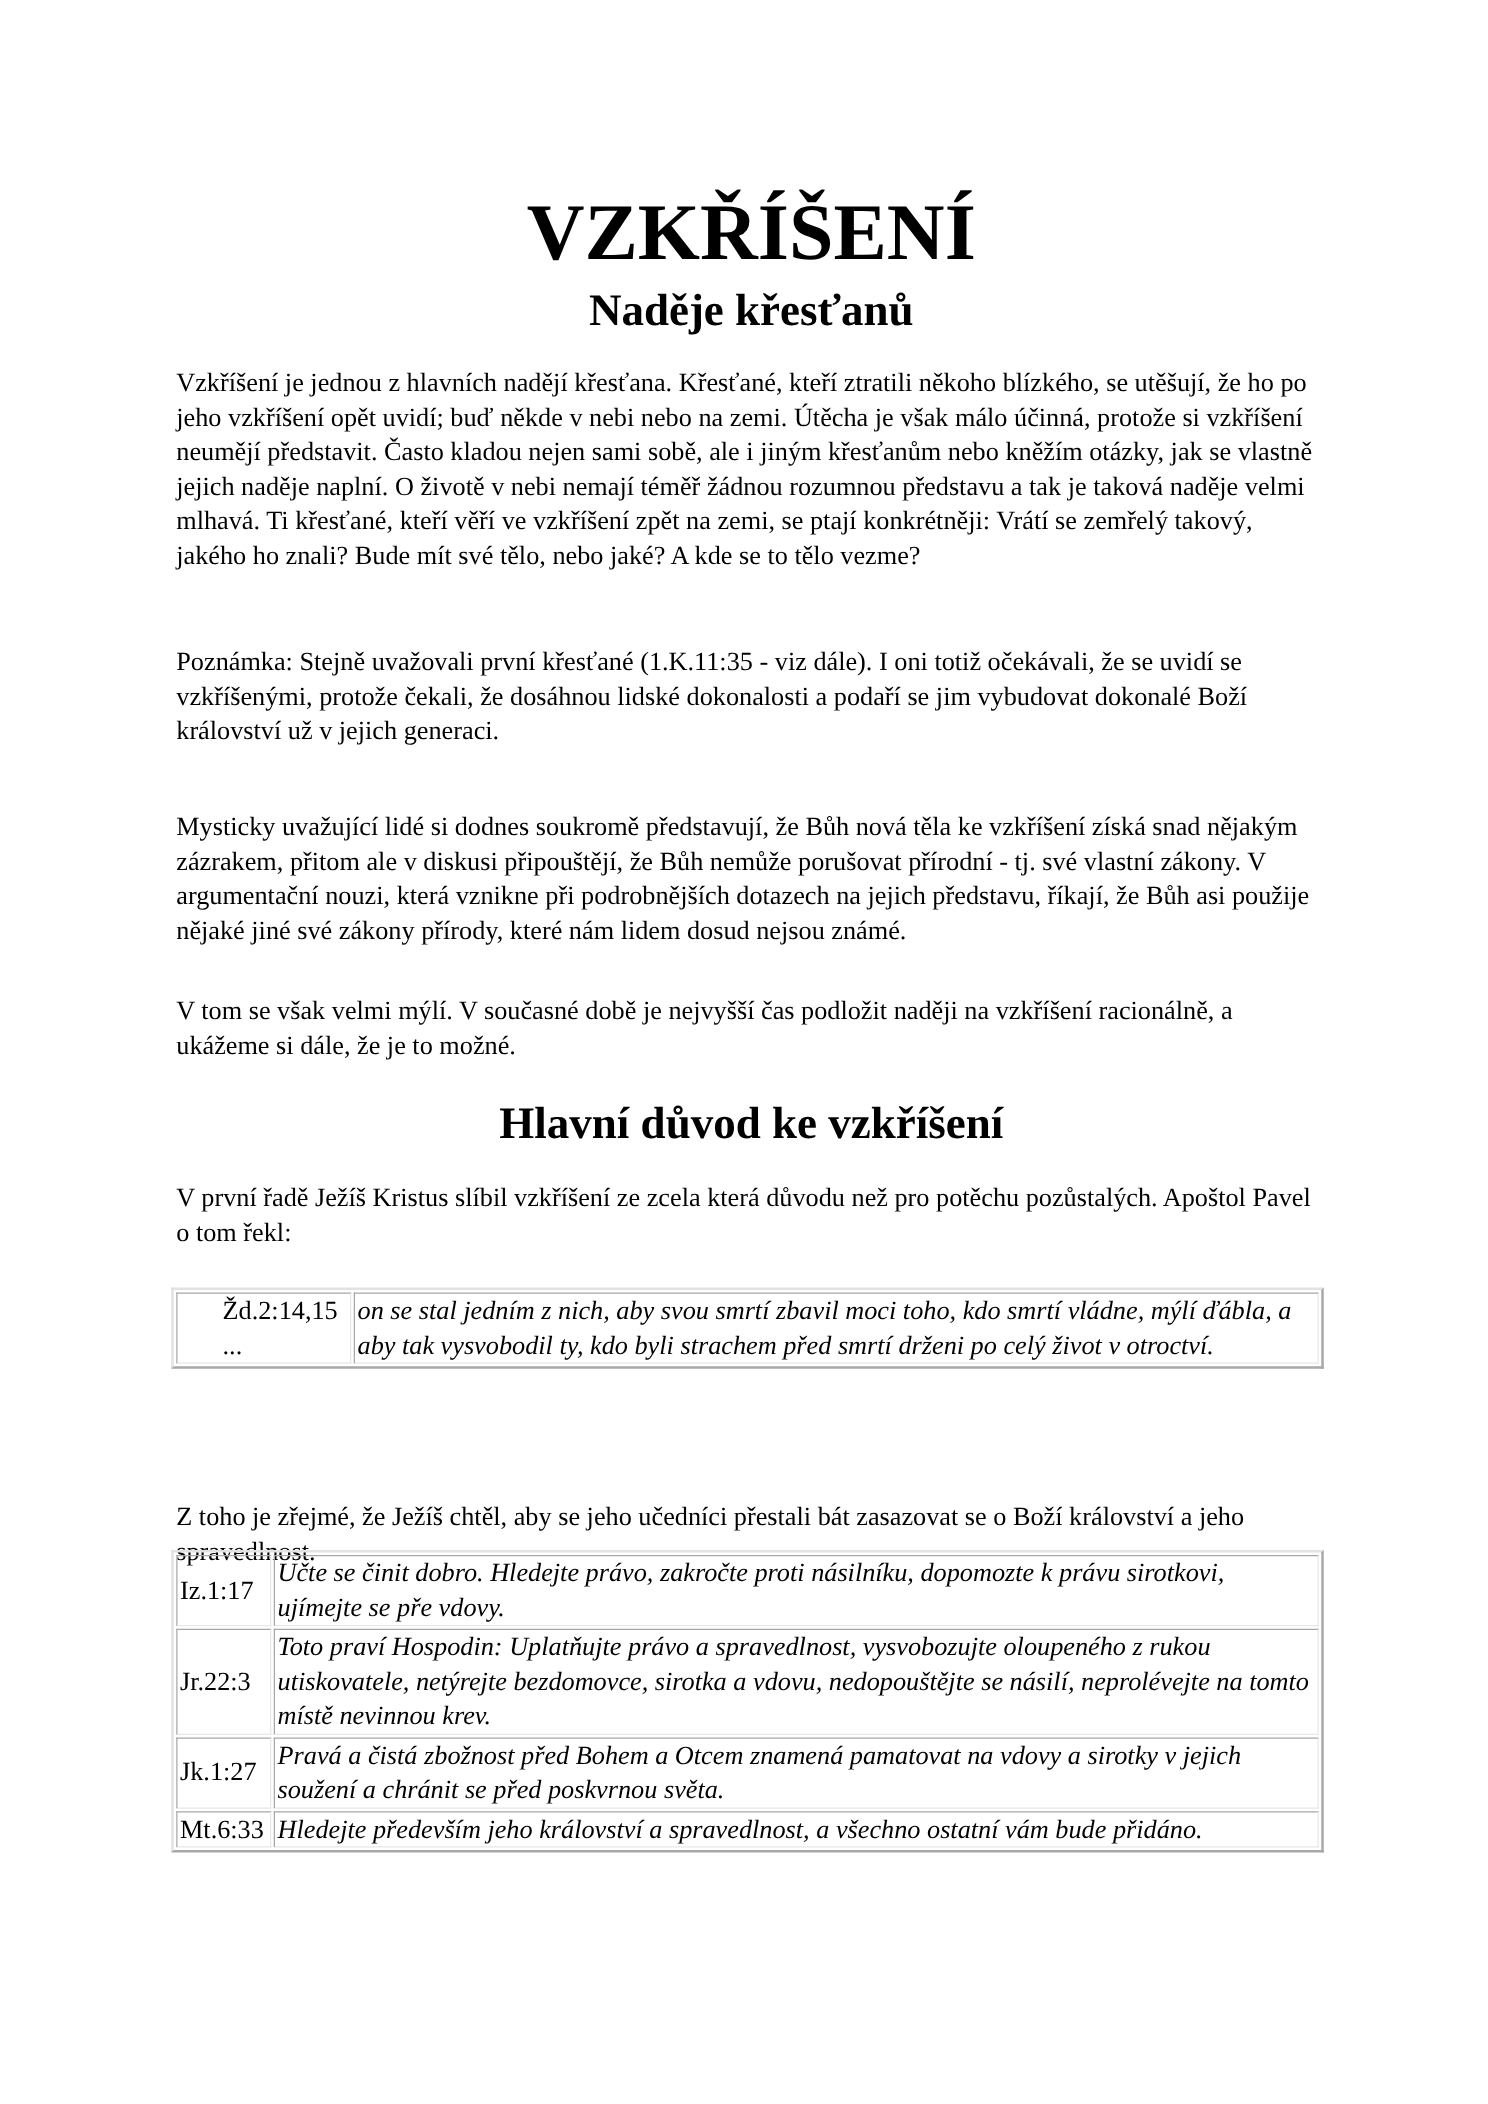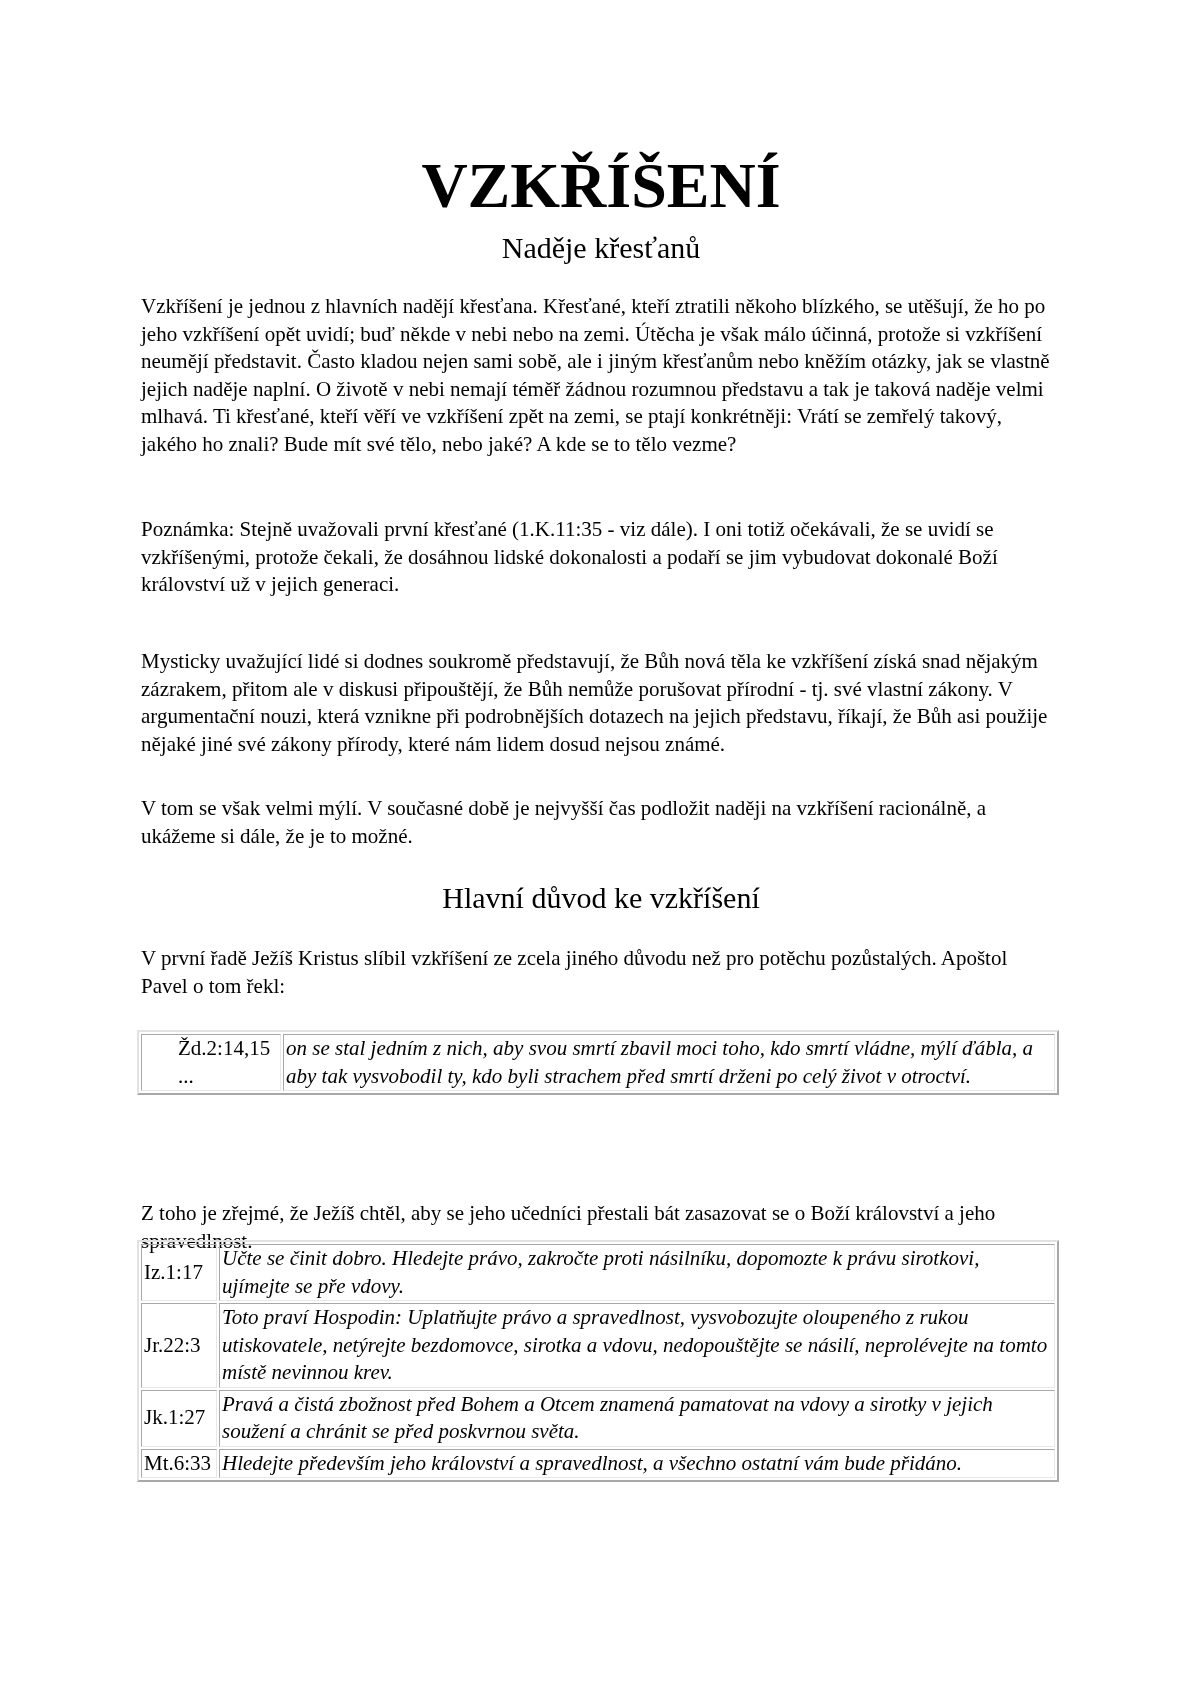--- a/index.html
+++ b/index.html
@@ -1,19 +1,19 @@
 <!DOCTYPE html>
 <html><head>
 <meta charset="utf-8">
 <style>
   html, body { margin: 0; padding: 0; background: #ffffff; }
   body { width: 1190px; height: 1683px; position: relative; overflow: hidden; color: #000; font-family: "Liberation Serif", "DejaVu Serif", serif; }
   .page { position: absolute; left: 141px; top: 0; width: 920px; }
   h1 { margin: 0; position: absolute; top: 156px; left: 0; width: 920px; text-align: center; font-size: 64px; font-weight: bold; line-height: 60px; letter-spacing: 0px; }
-  h2 { margin: 0; text-align: center; font-weight: normal; font-size: 30px; line-height: 40px; position: absolute; left: 0; width: 920px; }
+  h2 { margin: 0; text-align: center; font-weight: bold; font-size: 36px; line-height: 40px; position: absolute; left: 0; width: 920px; }
   h2.sub1 { top: 228px; }
   h2.sub2 { top: 878px; }
   p { margin: 0; font-size: 21px; line-height: 27.5px; position: absolute; left: 0; width: 910px; }
   .p1 { top: 293px; }
   .p2 { top: 516px; }
   .p3 { top: 648px; }
   .p4 { top: 795px; }
   .p5 { top: 945px; }
   .p6 { top: 1158px; margin-top: 42px; }
   table.verses { border-collapse: separate; border-spacing: 2px; border: 2px solid #a8a8a8; border-top-color: #e2e2e2; border-left-color: #e2e2e2; position: absolute; left: -4px; }
@@ -31,21 +31,21 @@
 <div class="page">
   <h1>VZKŘÍŠENÍ</h1>
 
   <h2 class="sub1">Naděje křesťanů</h2>
   <p class="p1">Vzkříšení je jednou z hlavních nadějí křesťana. Křesťané, kteří ztratili někoho blízkého, se utěšují, že ho po jeho vzkříšení opět uvidí; buď někde v nebi nebo na zemi. Útěcha je však málo účinná, protože si vzkříšení neumějí představit. Často kladou nejen sami sobě, ale i jiným křesťanům nebo kněžím otázky, jak se vlastně jejich naděje naplní. O životě v nebi nemají téměř žádnou rozumnou představu a tak je taková naděje velmi mlhavá. Ti křesťané, kteří věří ve vzkříšení zpět na zemi, se ptají konkrétněji: Vrátí se zemřelý takový, jakého ho znali? Bude mít své tělo, nebo jaké? A kde se to tělo vezme?</p>
   <p class="p2">Poznámka: Stejně uvažovali první křesťané (1.K.11:35 - viz dále). I oni totiž očekávali, že se uvidí se vzkříšenými, protože čekali, že dosáhnou lidské dokonalosti a podaří se jim vybudovat dokonalé Boží království už v jejich generaci.</p>
   <p class="p3">Mysticky uvažující lidé si dodnes soukromě představují, že Bůh nová těla ke vzkříšení získá snad nějakým zázrakem, přitom ale v diskusi připouštějí, že Bůh nemůže porušovat přírodní - tj. své vlastní zákony. V argumentační nouzi, která vznikne při podrobnějších dotazech na jejich představu, říkají, že Bůh asi použije nějaké jiné své zákony přírody, které nám lidem dosud nejsou známé.</p>
   <p class="p4">V tom se však velmi mýlí. V současné době je nejvyšší čas podložit naději na vzkříšení racionálně, a ukážeme si dále, že je to možné.</p>
 
   <h2 class="sub2">Hlavní důvod ke vzkříšení</h2>
-  <p class="p5">V první řadě Ježíš Kristus slíbil vzkříšení ze zcela jiného důvodu než pro potěchu pozůstalých. Apoštol Pavel o tom řekl:</p>
+  <p class="p5">V první řadě Ježíš Kristus slíbil vzkříšení ze zcela která důvodu než pro potěchu pozůstalých. Apoštol Pavel o tom řekl:</p>
 
   <table class="verses t1">
     <tbody>
         <tr>
       <td class="ref">
             <span style="display:block;width:96px;white-space:normal;word-break:break-all;">Žd.2:14,15 ...</span>
           </td>
       <td class="quote">on se stal jedním z nich, aby svou smrtí zbavil moci toho, kdo smrtí vládne, mýlí ďábla, a aby tak vysvobodil ty, kdo byli strachem před smrtí drženi po celý život v otroctví.</td>
     </tr>
   </tbody>

